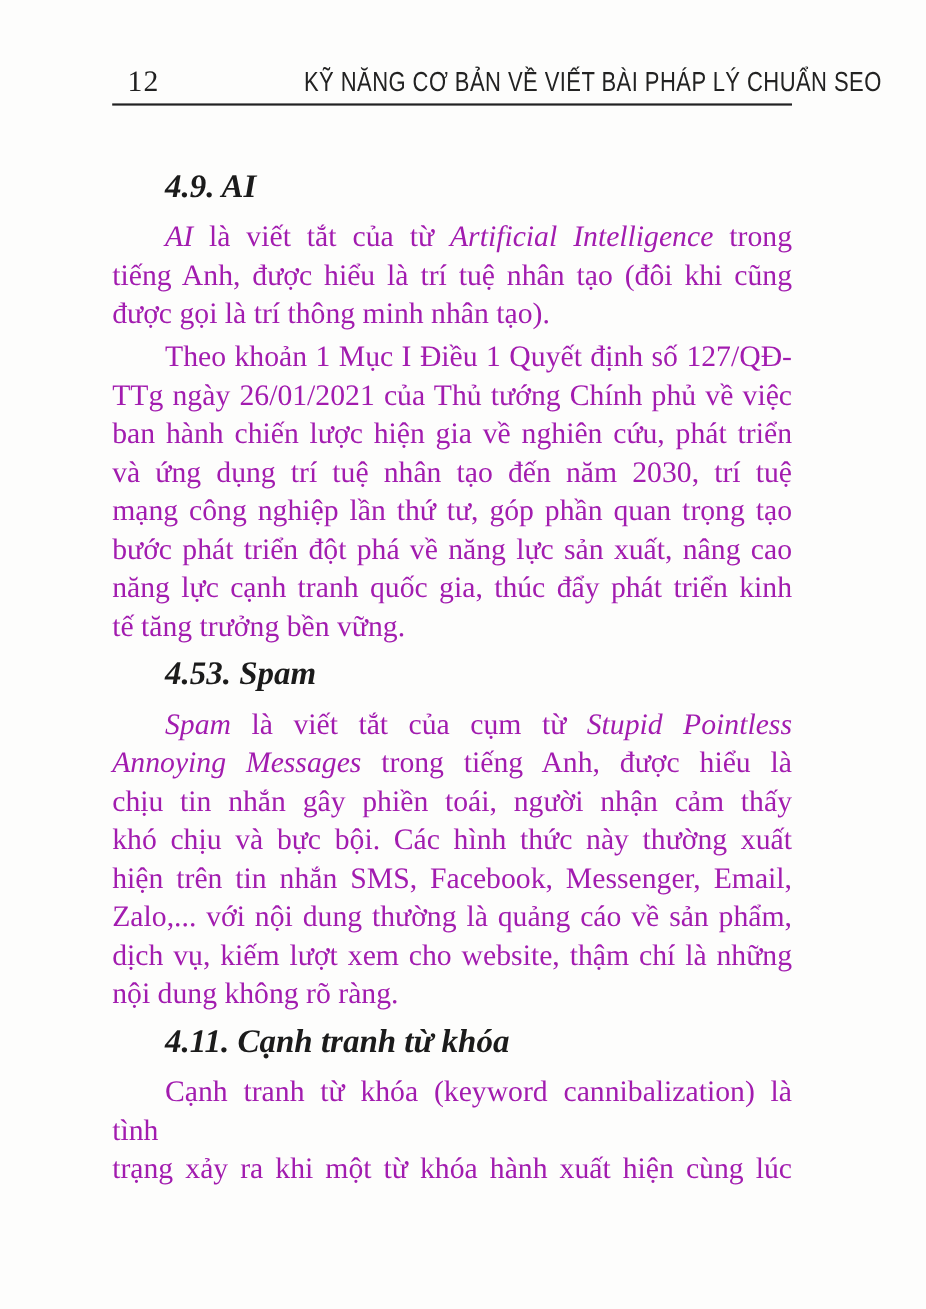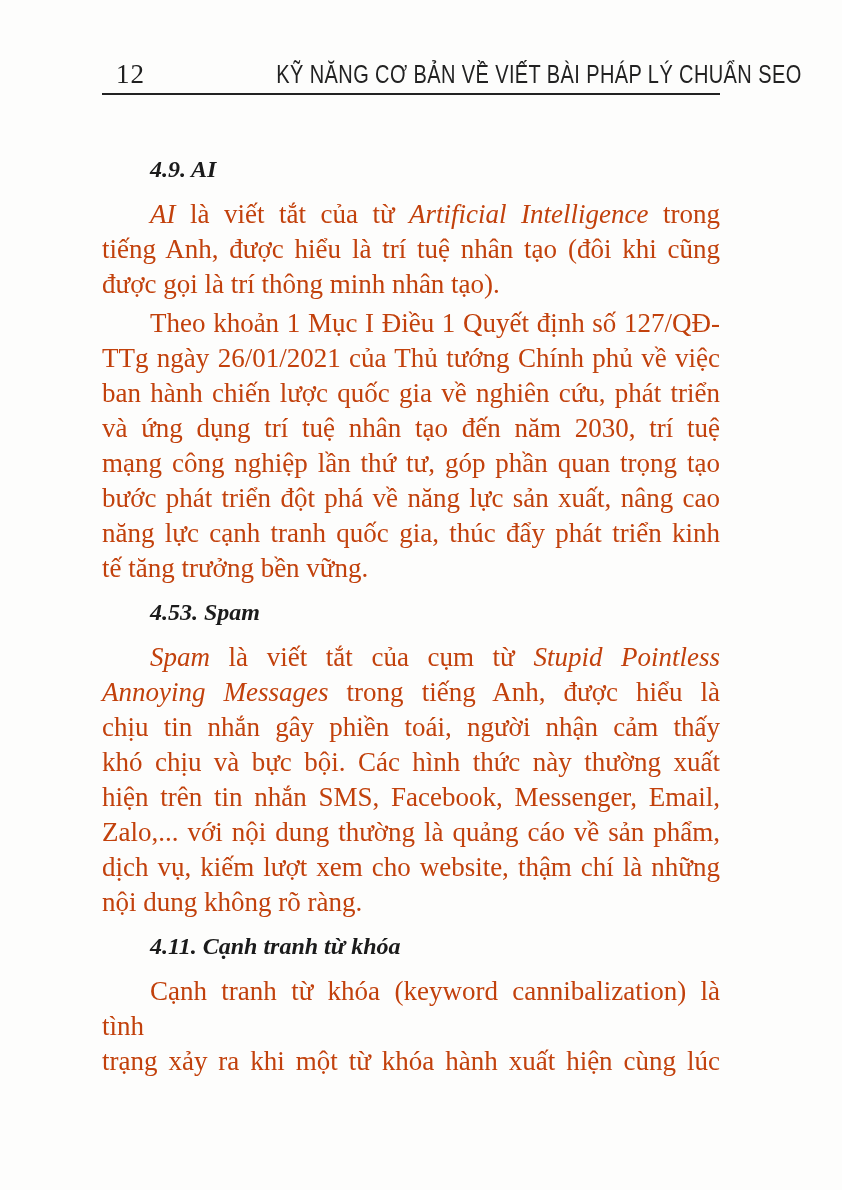--- a/index.html
+++ b/index.html
@@ -21,27 +21,27 @@
   }
   .header-title{
     font-family:"Liberation Sans","DejaVu Sans",sans-serif;
     font-size:25px;line-height:28px;letter-spacing:0.5px;
     display:inline-block;transform:scaleX(0.8);transform-origin:100% 100%;
     white-space:nowrap;color:#222222;
   }
   .sections{display:flow-root;}
   .heading{
     font-weight:bold;font-style:italic;
-    font-size:24px;line-height:36px;
+    font-size:30px;line-height:36px;
     padding-left:48px;margin:8px 0 10px 0;color:#1b1b1b;
   }
   .para{margin:0;}
   .para + .para{margin-top:4px;}
   .line{
-    font-size:27px;line-height:35px;color:#c2410c;
+    font-size:27px;line-height:35px;color:#a21caf;
     text-align:justify;text-align-last:justify;text-justify:inter-word;
   }
   .line.end{text-align-last:left;}
   .line.indent{text-indent:48px;}
   .it{font-style:italic;}
 </style>
 </head>
 <body>
 
 <div class="page">
@@ -53,21 +53,21 @@
     <div class="sections">
         <div class="heading">4.9. AI</div>
         <div class="para">
           <div class="line indent"><span class="it">AI</span><span> là viết tắt của từ </span><span class="it">Artificial Intelligence</span><span> trong</span></div>
           <div class="line"><span>tiếng Anh, được hiểu là trí tuệ nhân tạo (đôi khi cũng</span></div>
           <div class="line end"><span>được gọi là trí thông minh nhân tạo).</span></div>
         </div>
         <div class="para">
           <div class="line indent"><span>Theo khoản 1 Mục I Điều 1 Quyết định số 127/QĐ-</span></div>
           <div class="line"><span>TTg ngày 26/01/2021 của Thủ tướng Chính phủ về việc</span></div>
-          <div class="line"><span>ban hành chiến lược quốc gia về nghiên cứu, phát triển</span></div>
+          <div class="line"><span>ban hành chiến lược hiện gia về nghiên cứu, phát triển</span></div>
           <div class="line"><span>và ứng dụng trí tuệ nhân tạo đến năm 2030, trí tuệ</span></div>
           <div class="line"><span>mạng công nghiệp lần thứ tư, góp phần quan trọng tạo</span></div>
           <div class="line"><span>bước phát triển đột phá về năng lực sản xuất, nâng cao</span></div>
           <div class="line"><span>năng lực cạnh tranh quốc gia, thúc đẩy phát triển kinh</span></div>
           <div class="line end"><span>tế tăng trưởng bền vững.</span></div>
         </div>
         <div class="heading">4.53. Spam</div>
         <div class="para">
           <div class="line indent"><span class="it">Spam</span><span> là viết tắt của cụm từ </span><span class="it">Stupid Pointless</span></div>
           <div class="line"><span class="it">Annoying Messages</span><span> trong tiếng Anh, được hiểu là</span></div>

